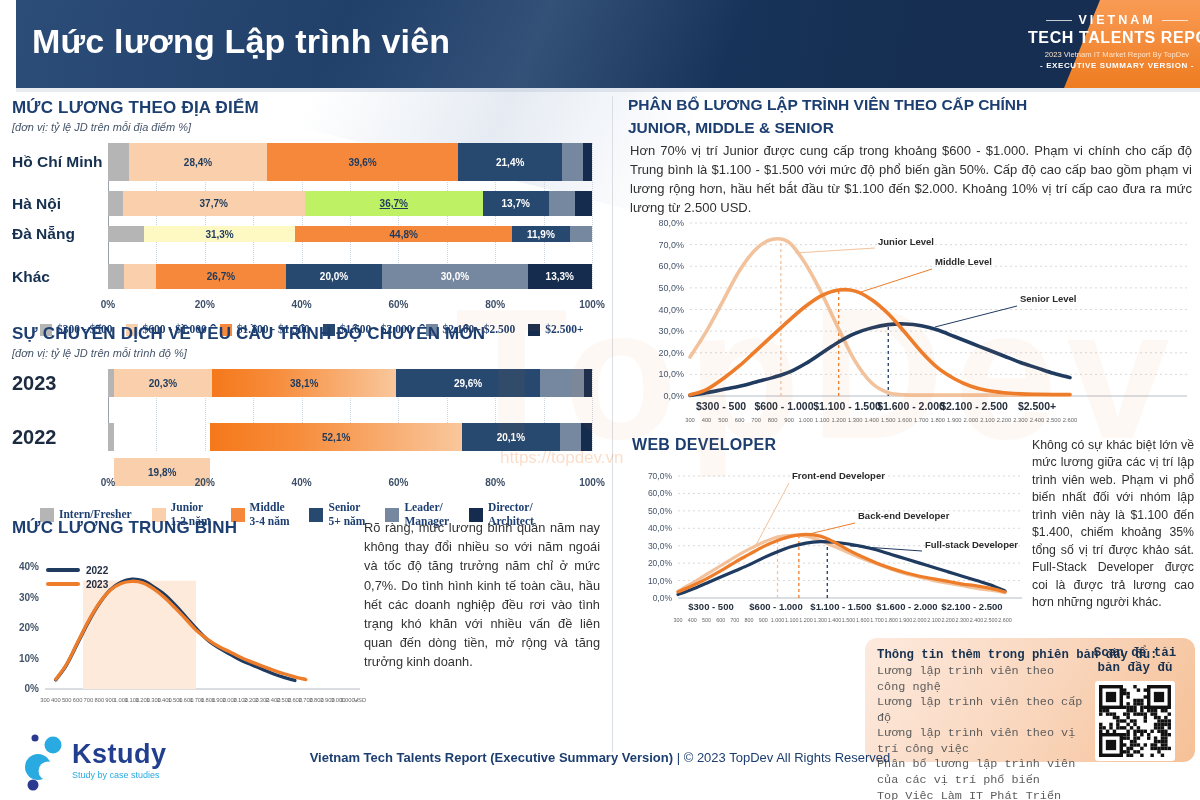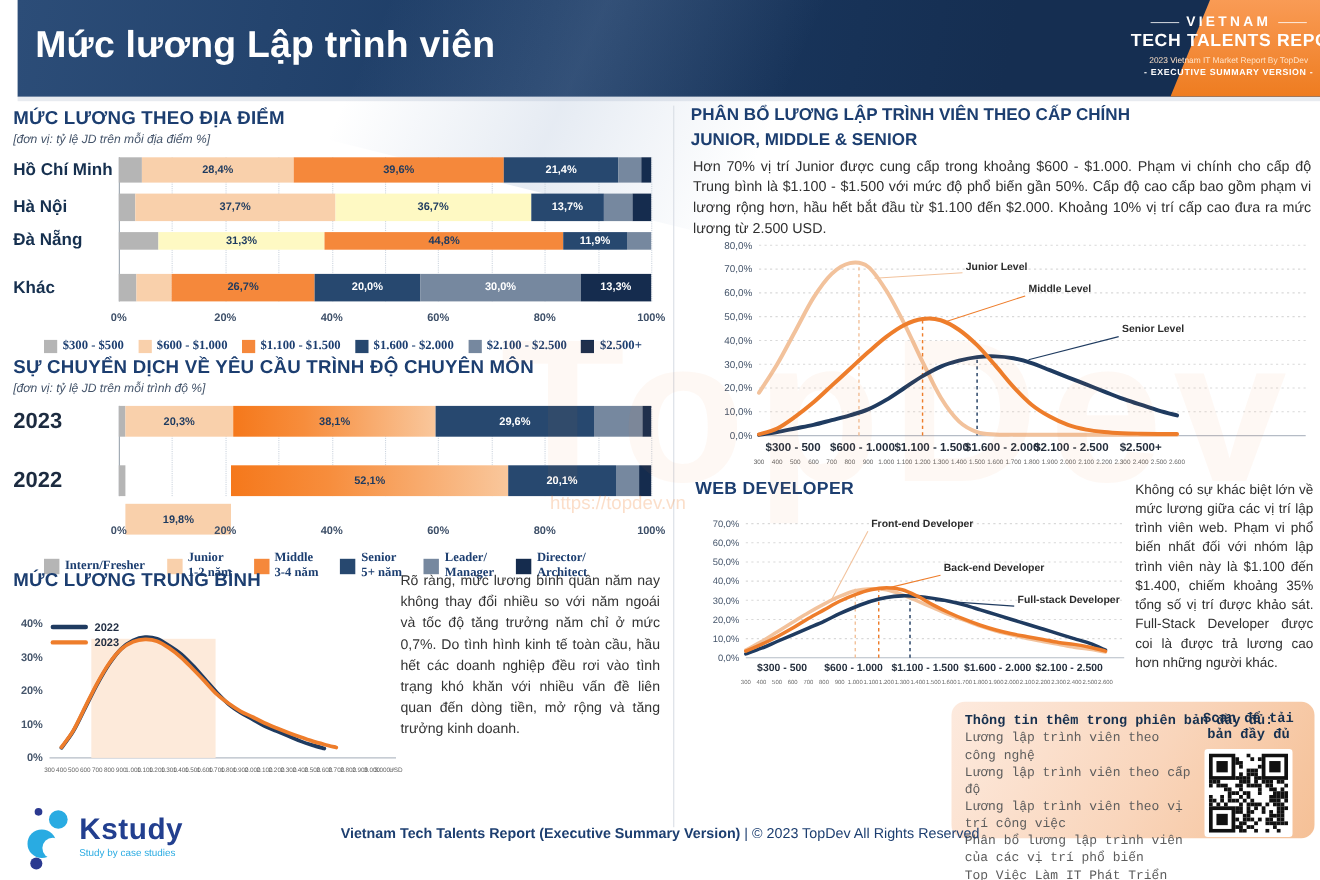--- a/index.html
+++ b/index.html
@@ -118,37 +118,37 @@
               <div class="vline" style="left: 20%;"></div>
               <div class="vline" style="left: 30%;"></div>
               <div class="vline" style="left: 40%;"></div>
               <div class="vline" style="left: 50%;"></div>
               <div class="vline" style="left: 60%;"></div>
               <div class="vline" style="left: 70%;"></div>
               <div class="vline" style="left: 80%;"></div>
               <div class="vline" style="left: 90%;"></div>
               <div class="vline" style="left: 100%;"></div>
             </div>
-            <div class="srow" style="height: 23px; margin-bottom: 10px;">
+            <div class="srow" style="height: 38px; margin-bottom: 10px;">
               <div class="slabel">Hồ Chí Minh</div>
               <div class="sbar">
                 <div class="sseg" style="width: 4.4%; background: rgb(181, 181, 181);"></div>
                 <div class="sseg" style="width: 28.4%; background: rgb(249, 208, 171); color: rgb(29, 58, 95);">28,4%</div>
                 <div class="sseg" style="width: 39.6%; background: rgb(245, 136, 59); color: rgb(29, 58, 95);">39,6%</div>
                 <div class="sseg" style="width: 21.4%; background: rgb(39, 72, 111); color: rgb(255, 255, 255);">21,4%</div>
                 <div class="sseg" style="width: 4.4%; background: rgb(118, 136, 159);"></div>
                 <div class="sseg" style="width: 1.8%; background: rgb(21, 44, 78);"></div>
               </div>
             </div>
             <div class="srow" style="height: 25px; margin-bottom: 10px;">
               <div class="slabel">Hà Nội</div>
               <div class="sbar">
                 <div class="sseg" style="width: 3%; background: rgb(181, 181, 181);"></div>
                 <div class="sseg" style="width: 37.7%; background: rgb(249, 208, 171); color: rgb(29, 58, 95);">37,7%</div>
-                <div class="sseg" style="width: 36.7%; background: #fef9c3; color: rgb(29, 58, 95);">36,7%</div>
+                <div class="sseg" style="width: 36.7%; background: #bef264; color: rgb(29, 58, 95); text-decoration: underline;">36,7%</div>
                 <div class="sseg" style="width: 13.7%; background: rgb(39, 72, 111); color: rgb(255, 255, 255);">13,7%</div>
                 <div class="sseg" style="width: 5.3%; background: rgb(118, 136, 159);"></div>
                 <div class="sseg" style="width: 3.6%; background: rgb(21, 44, 78);"></div>
               </div>
             </div>
             <div class="srow" style="height: 16px; margin-bottom: 22px; justify-content: space-between;">
               <div class="slabel">Đà Nẵng</div>
               <div class="sbar">
                 <div class="sseg" style="width: 7.4%; background: rgb(181, 181, 181);"></div>
                 <div class="sseg" style="width: 31.3%; background: #fef9c3; color: rgb(29, 58, 95);">31,3%</div>

